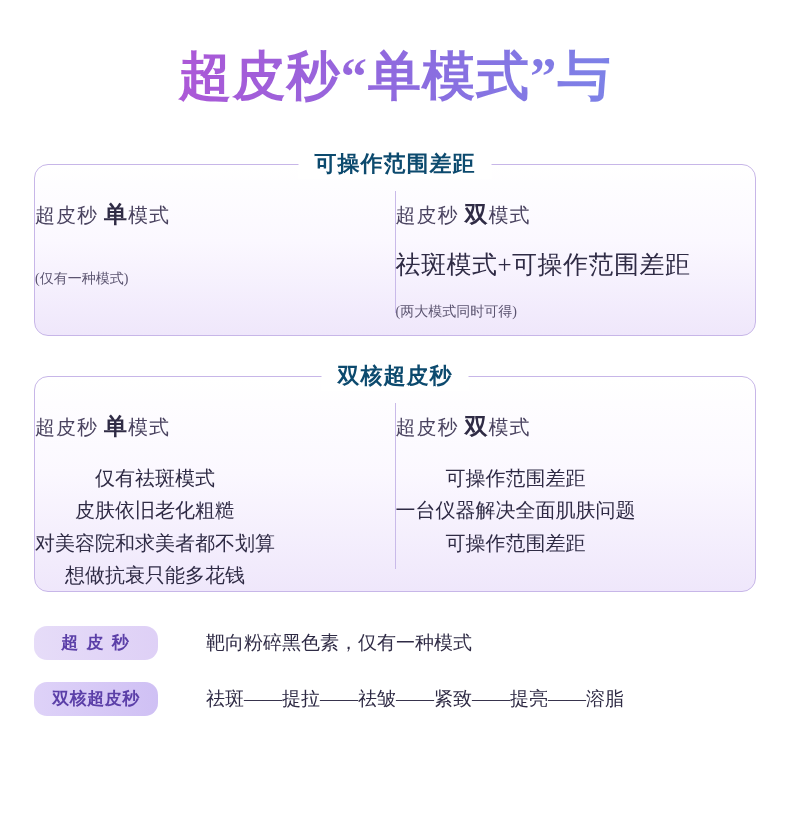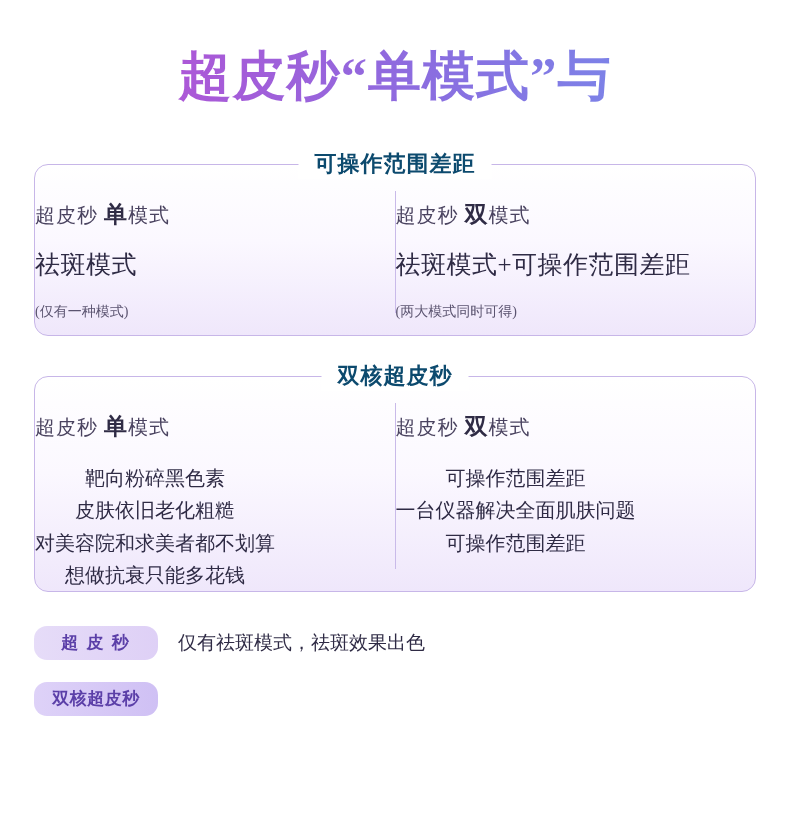--- a/index.html
+++ b/index.html
@@ -132,20 +132,21 @@
   }
 
   
   .legend {
     margin: 34px 34px 0 34px;
   }
   .legend-row {
     display: flex;
     align-items: center;
     margin-bottom: 22px;
+    gap: 28px;
   }
   .pill {
     flex: 0 0 auto;
     width: 124px;
     text-align: center;
     border-radius: 13px;
     padding: 5px 0 6px 0;
     font-family: "Liberation Serif", serif;
     font-size: 17px;
     font-weight: bold;
@@ -175,21 +176,20 @@
     <div class="title-line">超皮秒“单模式”与</div>
   </div>
 
   <div class="card card-one">
     <div class="card-heading">可操作范围差距</div>
     <div class="columns">
       <div class="col">
         <div class="mode-label">
           <span>超皮秒 </span><b>单</b><span>模式</span>
         </div>
-        <div class="big-text">祛斑模式</div>
         <div class="sub-text">(仅有一种模式)</div>
       </div>
       <div class="divider"></div>
       <div class="col">
         <div class="mode-label">
           <span>超皮秒 </span><b>双</b><span>模式</span>
         </div>
         <div class="big-text">祛斑模式+可操作范围差距</div>
         <div class="sub-text">(两大模式同时可得)</div>
       </div>
@@ -197,21 +197,21 @@
   </div>
 
   <div class="card card-two">
     <div class="card-heading">双核超皮秒</div>
     <div class="columns">
       <div class="col">
         <div class="mode-label">
           <span>超皮秒 </span><b>单</b><span>模式</span>
         </div>
         <div class="bullets">
-          <div>靶向粉碎黑色素</div>
+          <div>仅有祛斑模式</div>
           <div>皮肤依旧老化粗糙</div>
           <div>对美容院和求美者都不划算</div>
           <div>想做抗衰只能多花钱</div>
         </div>
       </div>
       <div class="divider"></div>
       <div class="col">
         <div class="mode-label">
           <span>超皮秒 </span><b>双</b><span>模式</span>
         </div>
@@ -220,20 +220,21 @@
           <div>一台仪器解决全面肌肤问题</div>
           <div>可操作范围差距</div>
         </div>
       </div>
     </div>
   </div>
 
   <div class="legend">
     <div class="legend-row">
       <div class="pill">超 皮 秒</div>
-      <div class="legend-text">仅有祛斑模式，祛斑效果出色</div>
+      <div class="legend-text">靶向粉碎黑色素，仅有一种模式</div>
     </div>
     <div class="legend-row">
       <div class="pill dual">双核超皮秒</div>
+      <div class="legend-text">祛斑——提拉——祛皱——紧致——提亮——溶脂</div>
     </div>
   </div>
 
 </div>
 
 </body></html>

